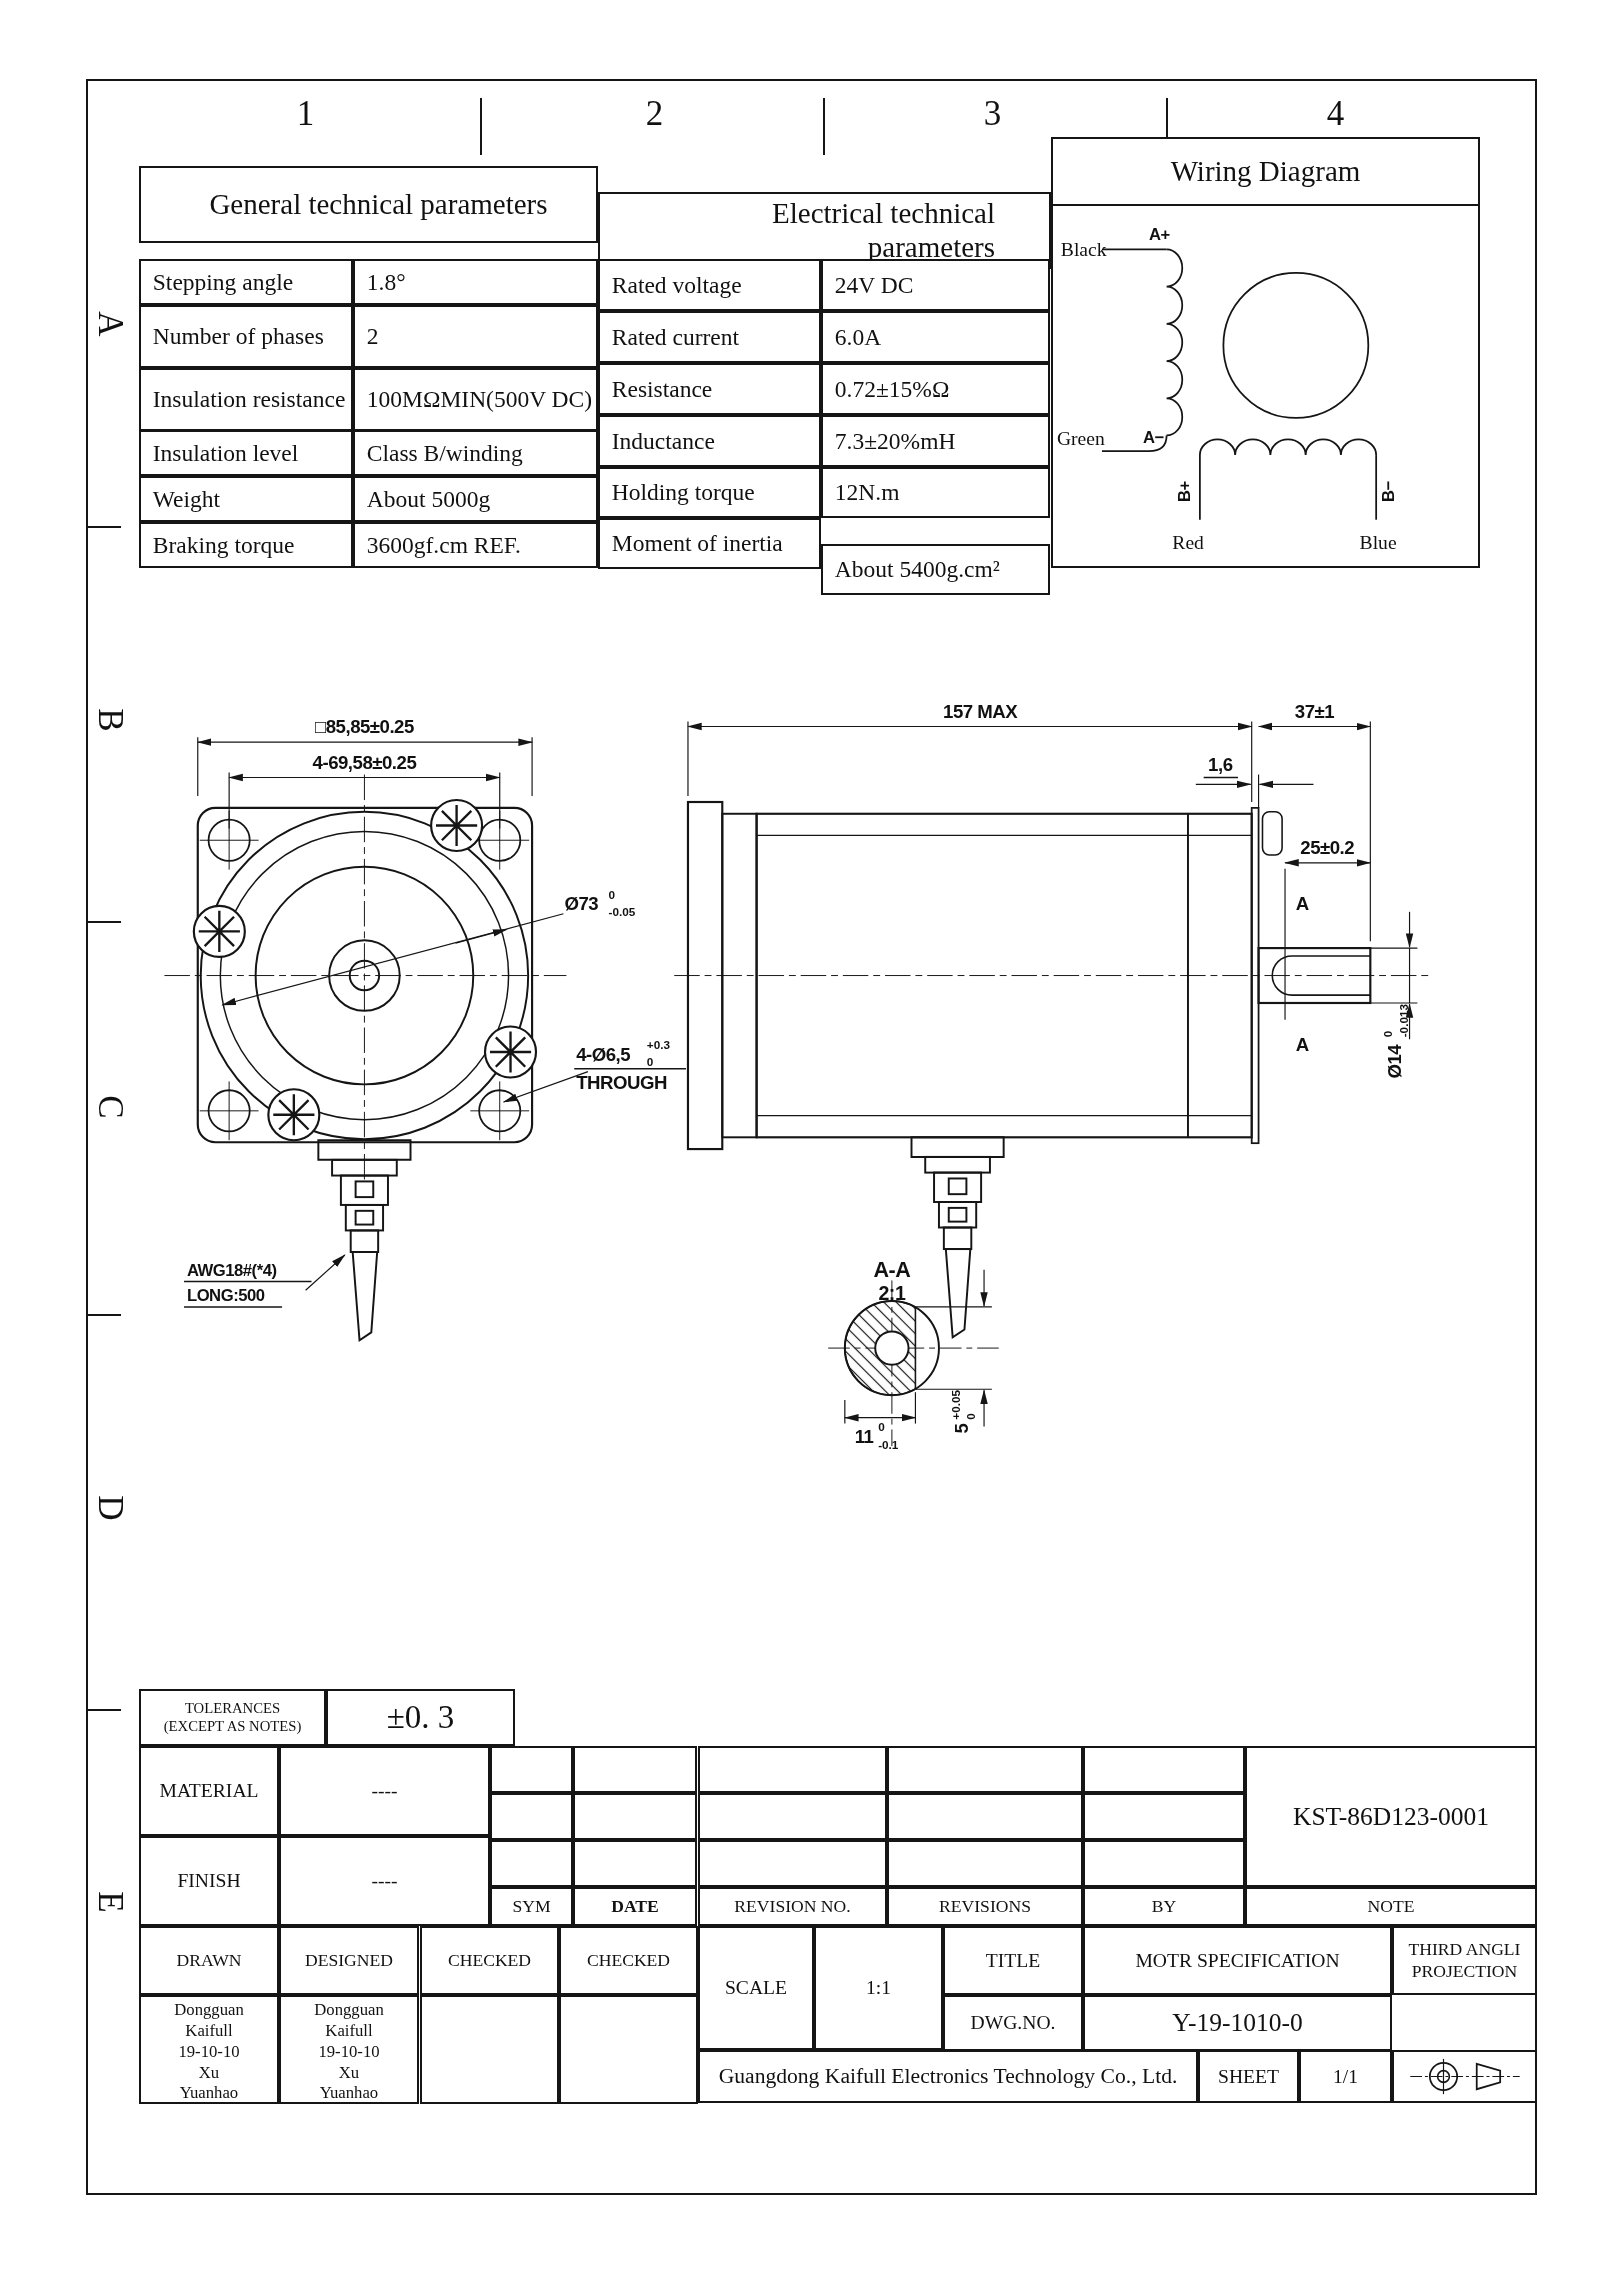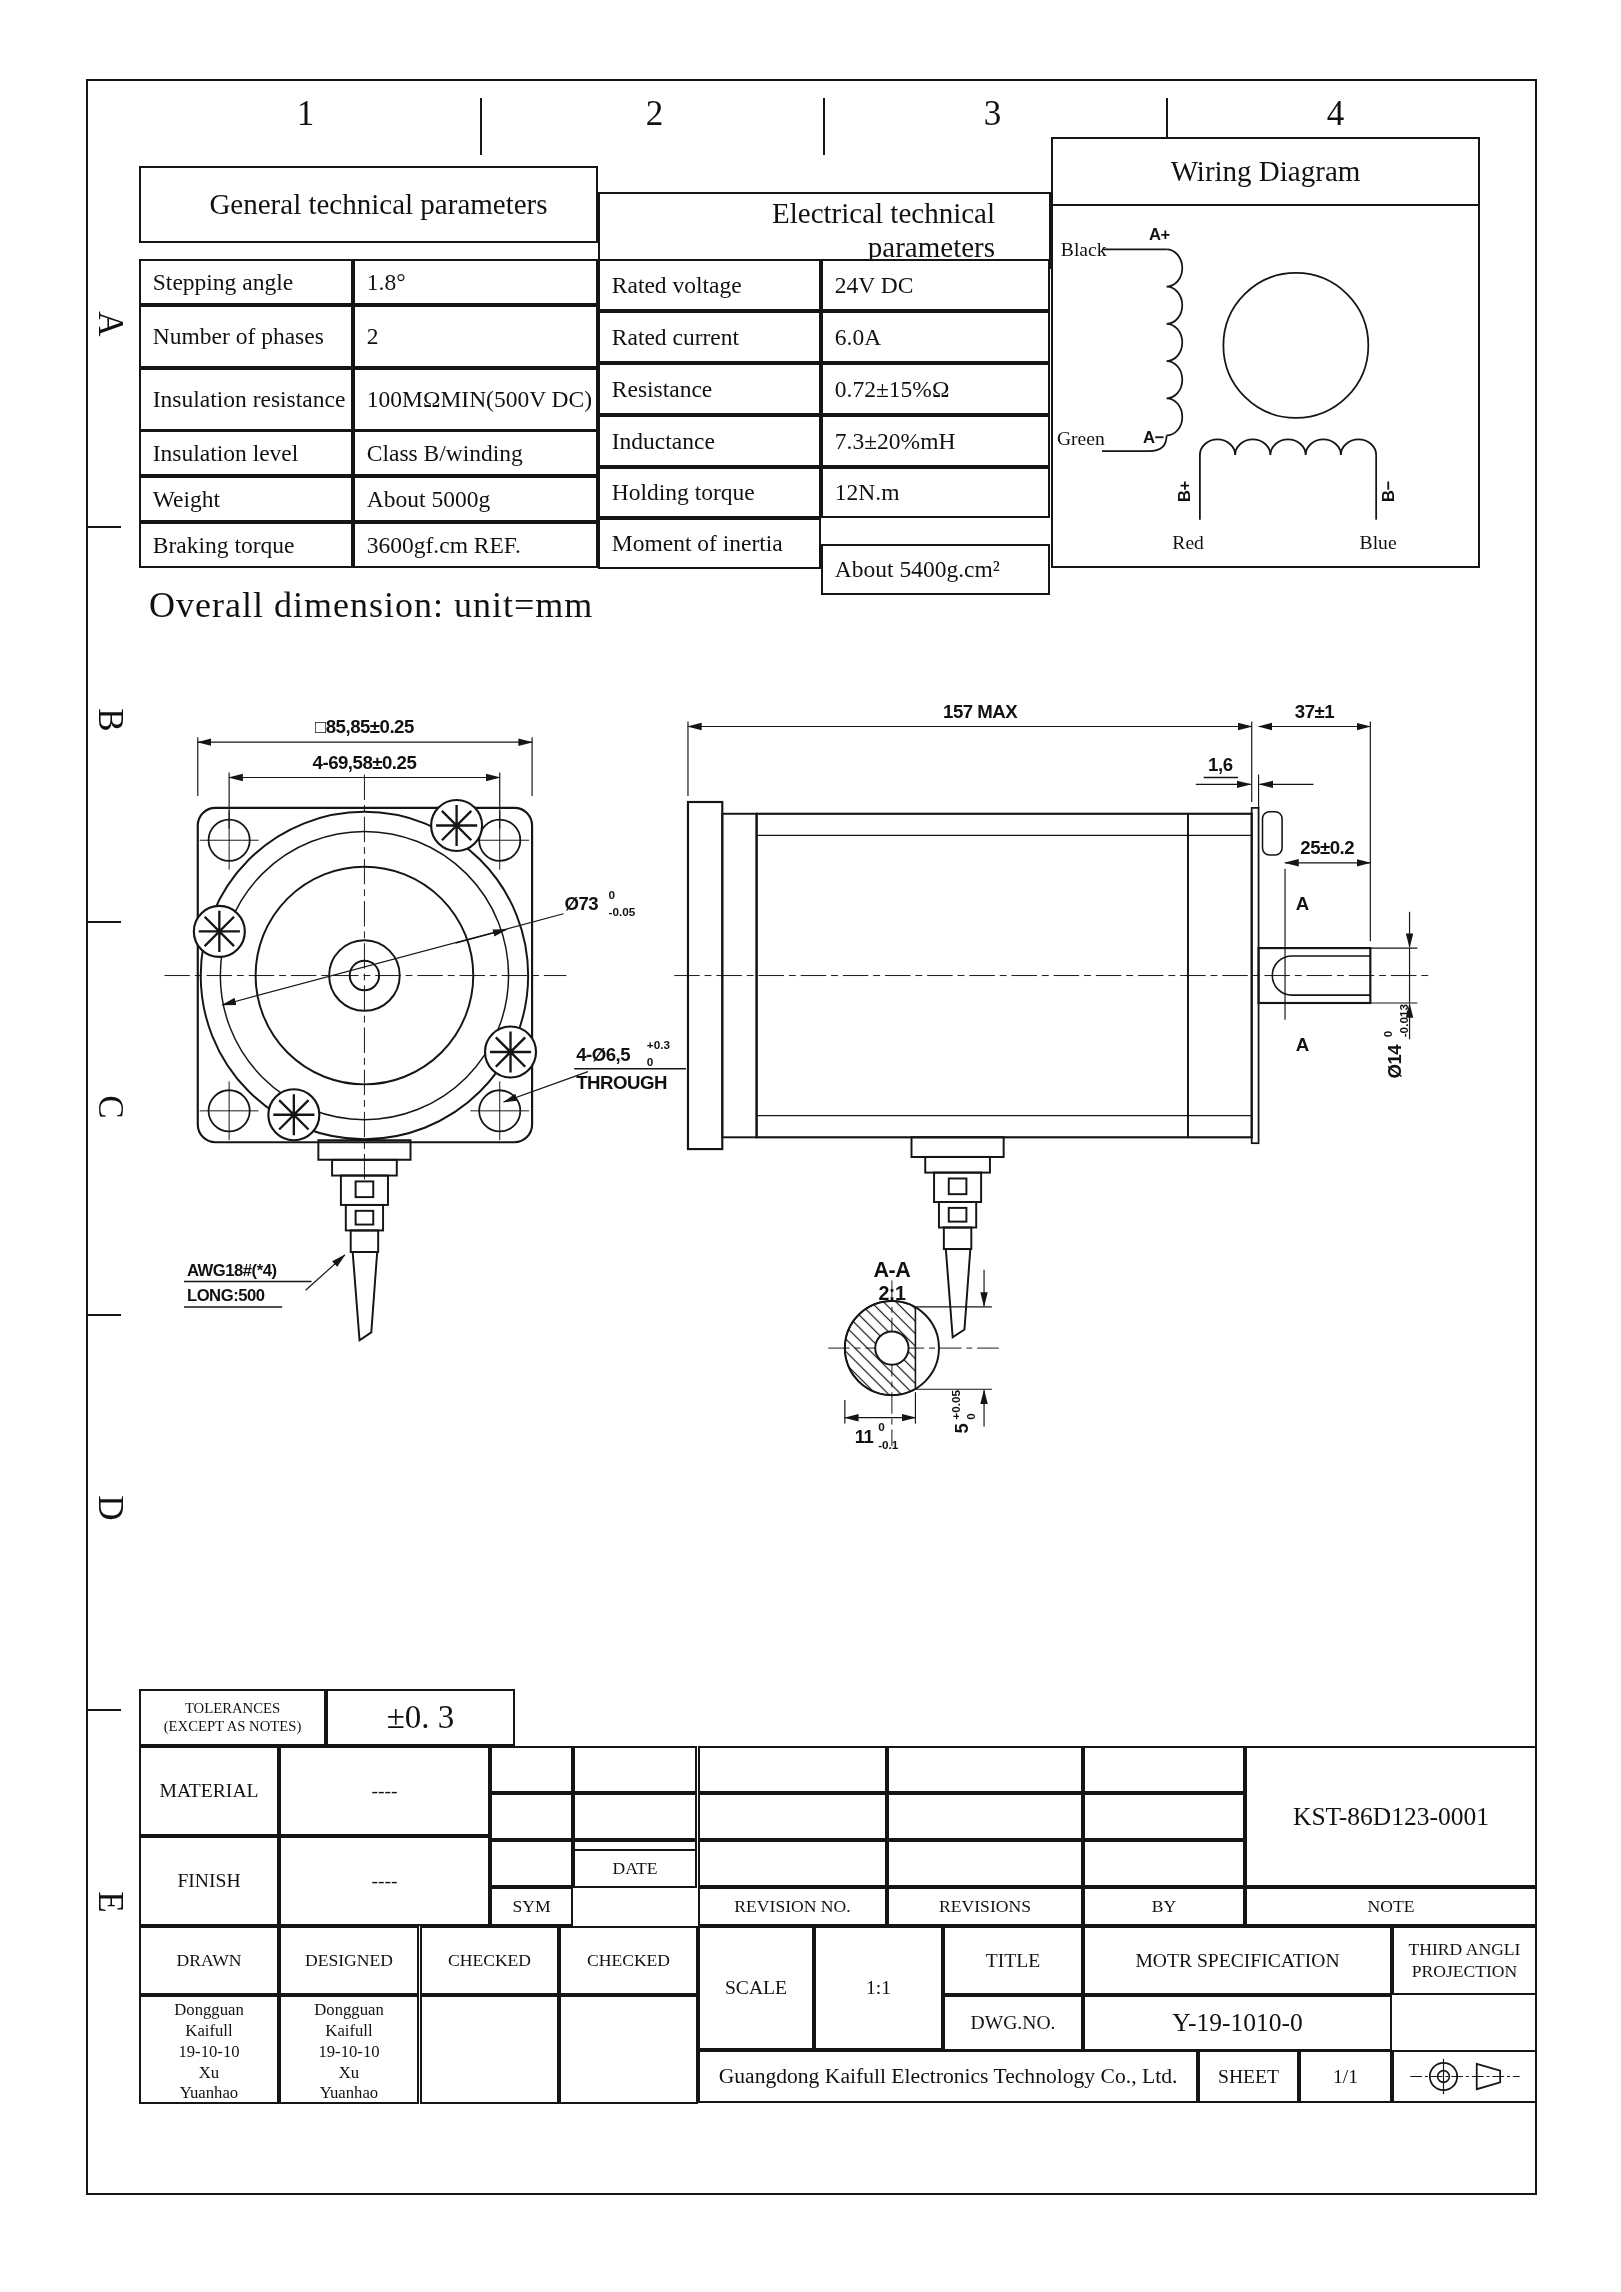--- a/index.html
+++ b/index.html
@@ -98,21 +98,20 @@
     <g transform="translate(140,300) rotate(-90)">
         <text class="dt2" fill="#333">B+</text>
       </g>
     <g transform="translate(348,300) rotate(-90)">
         <text class="dt2" fill="#333">B−</text>
       </g>
     <text class="sf" x="138" y="348" text-anchor="middle">Red</text>
     <text class="sf" x="332" y="348" text-anchor="middle">Blue</text>
   </svg>
 
-  <div class="abs" style="left:149px;top:584px;font-size:36px;letter-spacing:1px;">Overall dimension: unit=mm</div>
 
   <svg class="abs" style="left:86px;top:549px;" width="1451" height="1157" viewBox="88 560 1480 1180">
     <defs>
       <marker id="ma" markerWidth="15" markerHeight="10" refX="14" refY="5" orient="auto-start-reverse" markerUnits="userSpaceOnUse">
         <path d="M15,5 L0,1.2 L0,8.8 Z" fill="#151515"></path>
       </marker>
       <pattern id="h45" patternUnits="userSpaceOnUse" width="9" height="9" patternTransform="rotate(45)">
         <line x1="0" y1="4.5" x2="9" y2="4.5" stroke="#151515" stroke-width="1.2"></line>
       </pattern>
       <g id="chole">
@@ -284,21 +283,21 @@
   <div class="c" style="left:1083px;top:1793px;width:162px;height:47px;"></div>
   <div class="c" style="left:490px;top:1840px;width:83px;height:47px;"></div>
   <div class="c" style="left:573px;top:1840px;width:124px;height:47px;"></div>
   <div class="c" style="left:698px;top:1840px;width:189px;height:47px;"></div>
   <div class="c" style="left:887px;top:1840px;width:196px;height:47px;"></div>
   <div class="c" style="left:1083px;top:1840px;width:162px;height:47px;"></div>
 
   <div class="c ctr f26" style="left:1245px;top:1746px;width:292px;height:141px;">KST-86D123-0001</div>
 
   <div class="c ctr f18" style="left:490px;top:1887px;width:83px;height:39px;">SYM</div>
-  <div class="c ctr f18" style="left:573px;top:1849px;width:124px;height:39px;">DATE</div>
+  <div class="c ctr f18" style="left:573px;top:1887px;width:124px;height:39px;font-weight:bold;">DATE</div>
   <div class="c ctr f18" style="left:698px;top:1887px;width:189px;height:39px;">REVISION NO.</div>
   <div class="c ctr f18" style="left:887px;top:1887px;width:196px;height:39px;">REVISIONS</div>
   <div class="c ctr f18" style="left:1083px;top:1887px;width:162px;height:39px;">BY</div>
   <div class="c ctr f18" style="left:1245px;top:1887px;width:292px;height:39px;">NOTE</div>
 
   <div class="c ctr f18" style="left:139px;top:1926px;width:140px;height:69px;">DRAWN</div>
   <div class="c ctr f18" style="left:279px;top:1926px;width:140px;height:69px;padding:0 27.4px;line-height:1.2;">DESIGNED</div>
   <div class="c ctr f18" style="left:420px;top:1926px;width:139px;height:69px;">CHECKED</div>
   <div class="c ctr f18" style="left:559px;top:1926px;width:139px;height:69px;">CHECKED</div>
 

